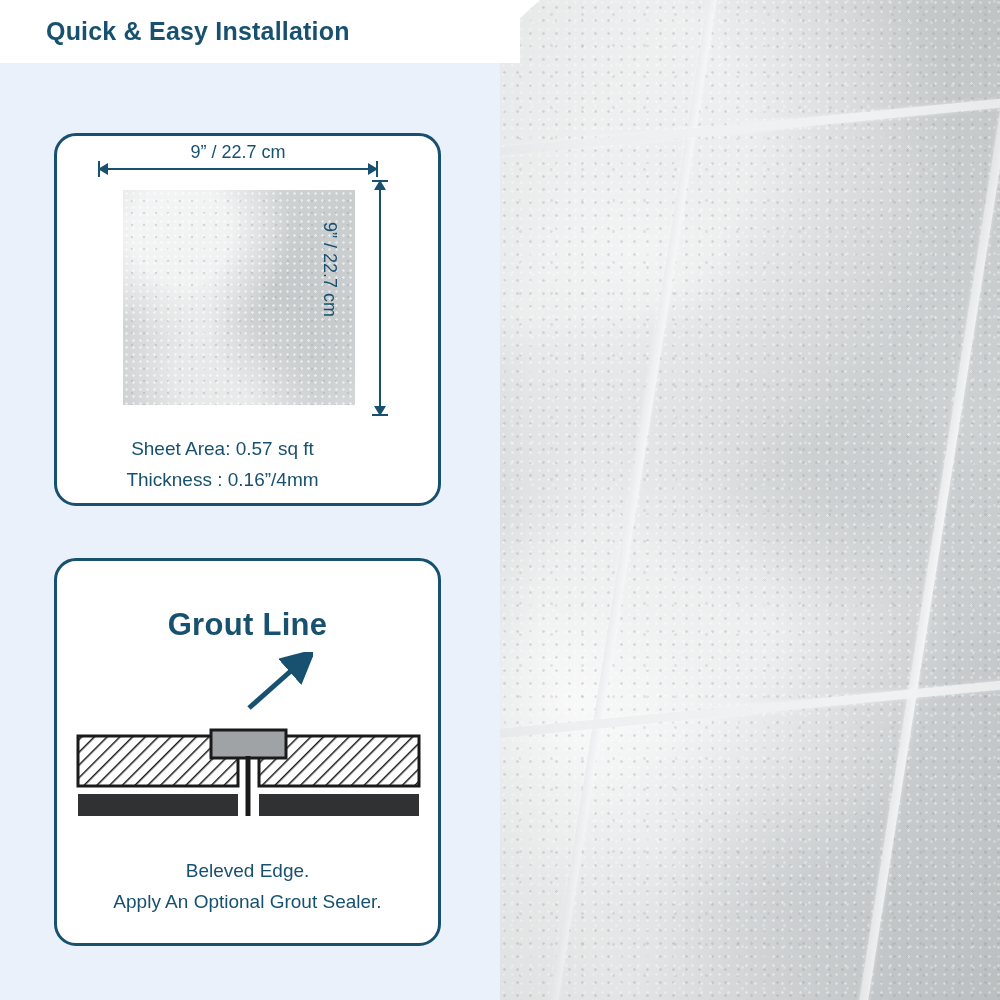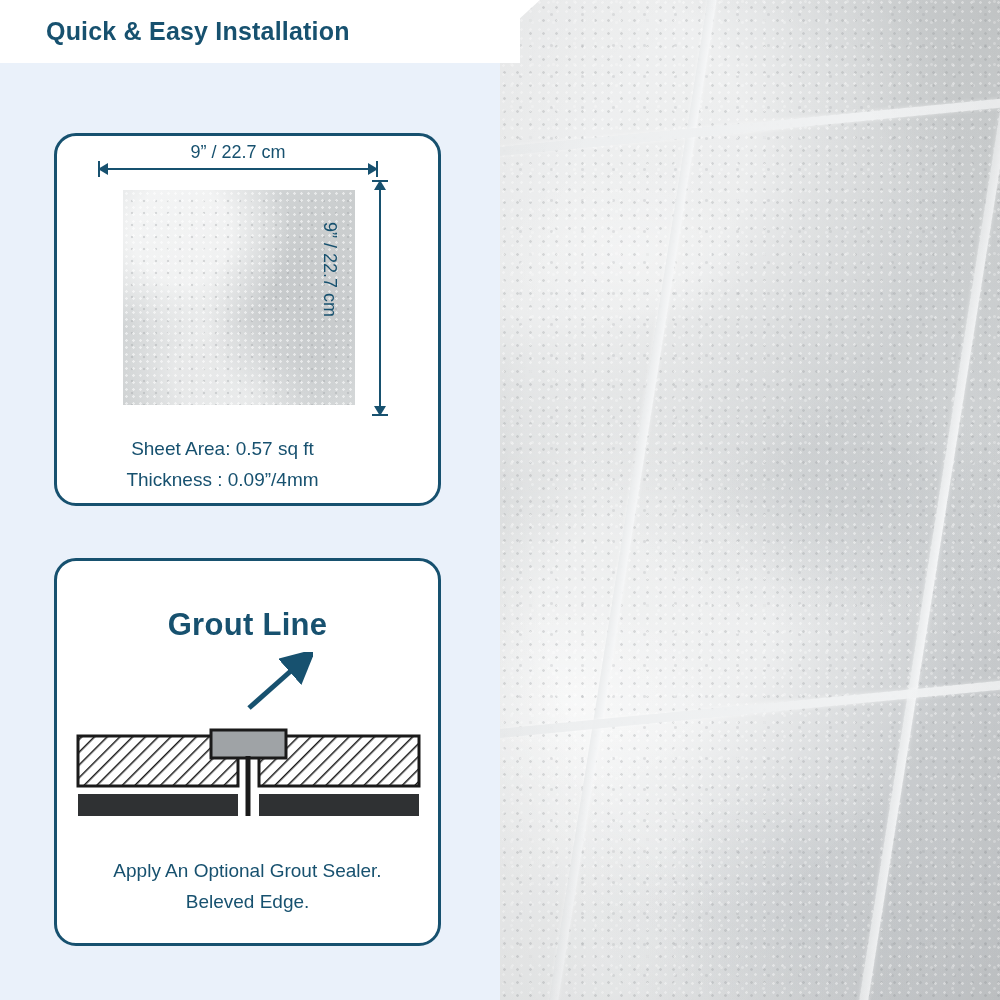--- a/index.html
+++ b/index.html
@@ -287,21 +287,21 @@
     </div>
 
     <div class="dim-v">
       <span class="cap-t"></span>
       <span class="cap-b"></span>
     </div>
     <div class="dim-v-label">9” / 22.7 cm</div>
 
     <div class="spec-lines">
       <div>Sheet Area: 0.57   sq ft</div>
-      <div>Thickness : 0.09”/4mm</div>
+      <div>Thickness : 0.16”/4mm</div>
     </div>
 
     <div class="card card-grout"></div>
 
     <div class="grout-title">Grout Line</div>
 
     <svg class="arrow-up" viewBox="0 0 70 62">
       <defs>
         <marker id="ah" markerWidth="7" markerHeight="7" refX="3" refY="3.5" orient="auto">
           <path d="M0,0 L7,3.5 L0,7 z" fill="#17516f"></path>
@@ -324,17 +324,17 @@
 
       <rect x="135" y="14" width="75" height="28" fill="#9fa3a6" stroke="#1a1a1a" stroke-width="3"></rect>
 
       <line x1="172" y1="40" x2="172" y2="100" stroke="#1a1a1a" stroke-width="5"></line>
 
       <rect x="2" y="78" width="160" height="22" fill="#2f3133"></rect>
       <rect x="183" y="78" width="160" height="22" fill="#2f3133"></rect>
     </svg>
 
     <div class="copy">
+      <div>Beleved Edge.</div>
       <div>Apply An Optional Grout Sealer.</div>
-      <div>Beleved Edge.</div>
     </div>
   </div>
 </div>
 
 </body></html>

